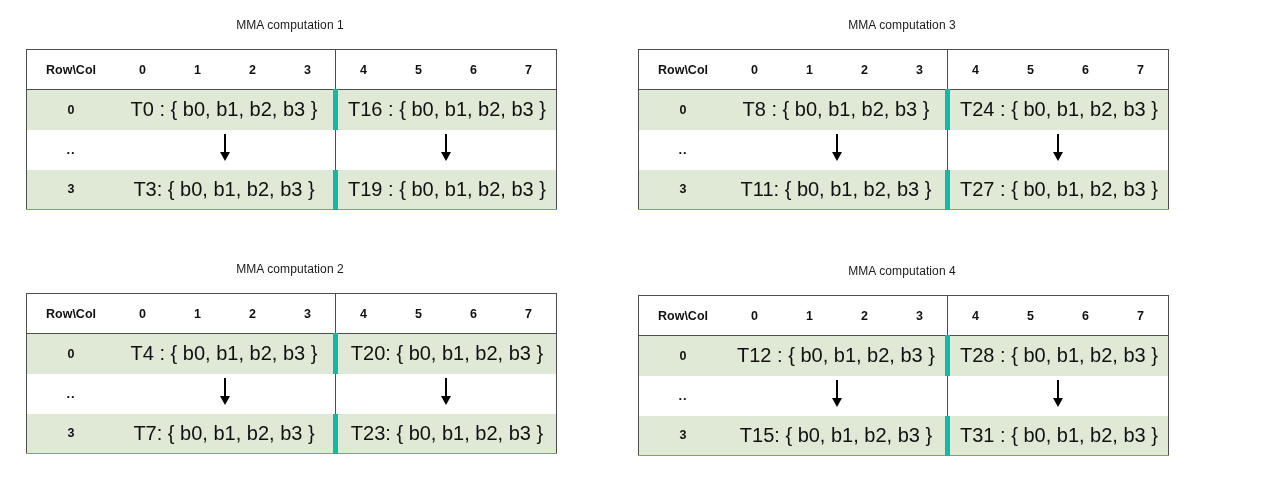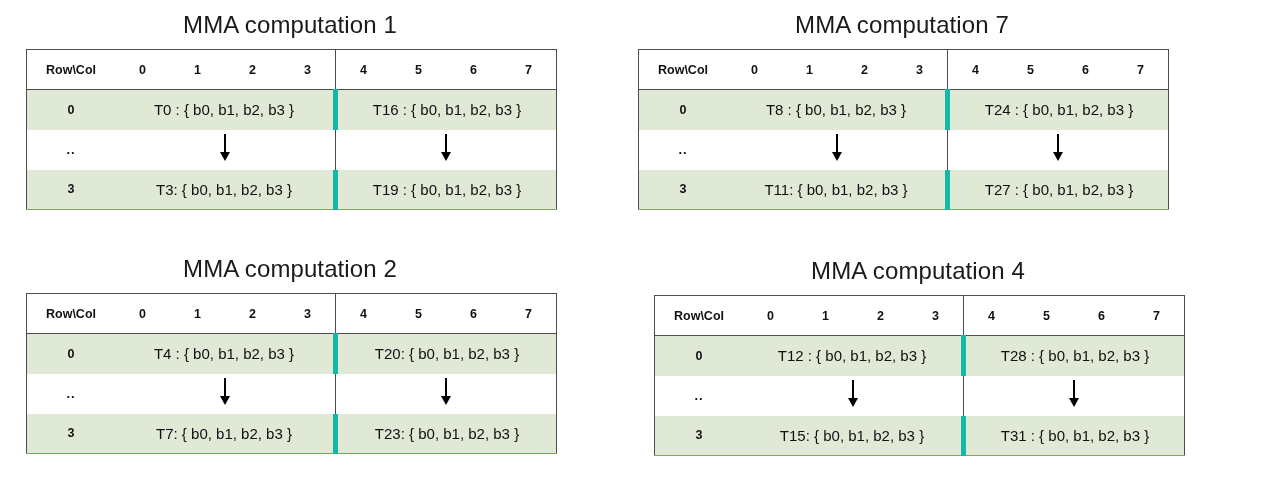--- a/index.html
+++ b/index.html
@@ -15,26 +15,26 @@
     color: #111111;
     overflow: hidden;
   }
 
   .panel {
     position: absolute;
   }
   .panel.p1 { left: 26px;  top: 12px; }
   .panel.p2 { left: 26px;  top: 256px; }
   .panel.p3 { left: 638px; top: 12px; }
-  .panel.p4 { left: 654px; top: 258px; }
+  .panel.p4 { left: 638px; top: 258px; }
 
   .panel-title {
     width: 528px;
     text-align: center;
-    font-size: 24px;
+    font-size: 12px;
     font-weight: 400;
     letter-spacing: 0.1px;
     color: #1a1a1a;
     height: 26px;
     line-height: 26px;
     white-space: nowrap;
   }
 
   .mma-table {
     width: 528px;
@@ -93,21 +93,21 @@
     color: #111111;
   }
   .row-label.dots {
     font-weight: bold;
     font-size: 13px;
     letter-spacing: 1px;
   }
 
   .cell-block {
     text-align: center;
-    font-size: 15px;
+    font-size: 20px;
     font-weight: 400;
     color: #111111;
     white-space: nowrap;
   }
   .cell-block.sep-left { border-left: 5px solid #14b8a6; }
 
   .arrow-cell {
     text-align: center;
     position: relative;
   }
@@ -210,21 +210,21 @@
     <tr class="data-row shaded">
       <td class="row-label">3</td>
       <td class="cell-block" colspan="4">T7: { b0, b1, b2, b3 }</td>
       <td class="cell-block sep-left" colspan="4">T23: { b0, b1, b2, b3 }</td>
     </tr>
   </tbody>
     </table>
 </div>
 
 <div class="panel p3">
-  <div class="panel-title">MMA computation 7</div>
+  <div class="panel-title">MMA computation 3</div>
   <table class="mma-table">
     <tbody>
         <tr class="hdr-row">
       <td class="rowcol-head">Row\Col</td>
       <td class="col-num">0</td>
       <td class="col-num">1</td>
       <td class="col-num">2</td>
       <td class="col-num">3</td>
       <td class="col-num sep-left">4</td>
       <td class="col-num">5</td>

